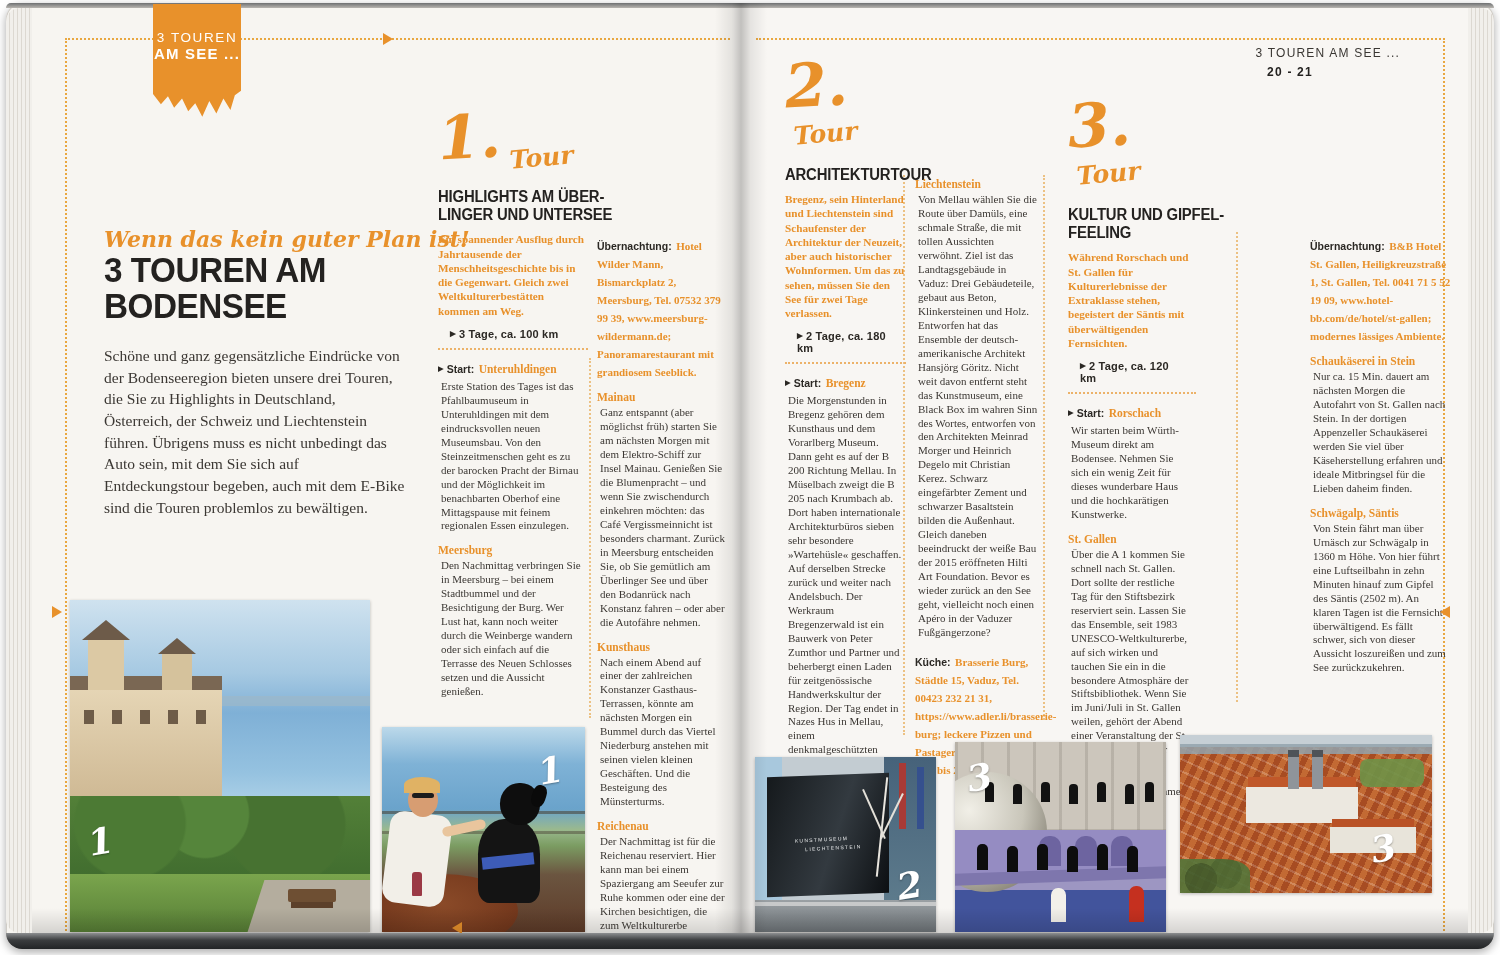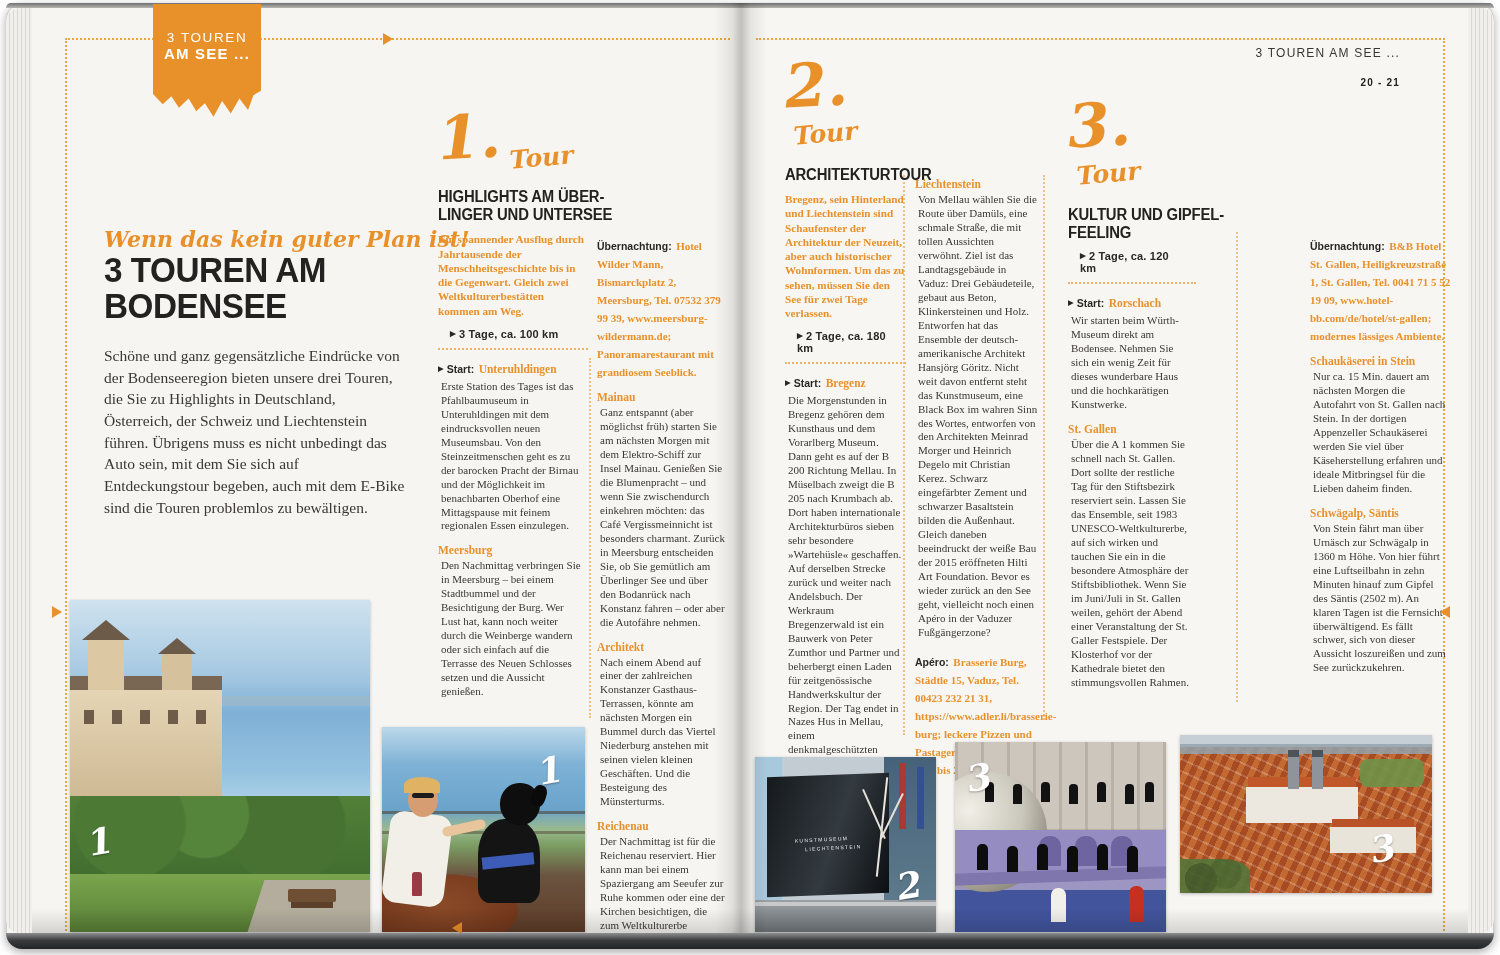--- a/index.html
+++ b/index.html
@@ -24,21 +24,21 @@
   .page-bottom-shade{position:absolute;left:32px;top:908px;width:1436px;height:25px;z-index:6;pointer-events:none;
         background:linear-gradient(180deg,rgba(0,0,0,0),rgba(0,0,0,.14));}
   
   .frameL{position:absolute;left:65px;top:38px;width:663px;height:893px;z-index:1;
         border-top:2px dotted #e9a740;border-left:2px dotted #e9a740;border-bottom:2px dotted #e9a740;}
   .frameR{position:absolute;left:756px;top:38px;width:687px;height:893px;z-index:1;
         border-top:2px dotted #e9a740;border-right:2px dotted #e9a740;border-bottom:2px dotted #e9a740;}
   .vsep{position:absolute;width:0;border-left:2px dotted #ecc183;z-index:2;}
   .tri{position:absolute;width:0;height:0;border-style:solid;z-index:5;}
   
-  .tab{position:absolute;left:153px;top:4px;width:108px;height:114px;background:#e8912b;z-index:5;
+  .tab{position:absolute;left:153px;top:4px;width:88px;height:114px;background:#e8912b;z-index:5;
        clip-path:polygon(0 0,100% 0,100% 76%,93% 80%,88% 93%,80% 83%,72% 96%,64% 85%,56% 99%,48% 87%,40% 94%,33% 83%,24% 91%,17% 81%,9% 88%,0 79%);}
   .tab-l1{margin-top:26px;text-align:center;font-size:13.5px;letter-spacing:1.6px;color:#fff;}
   .tab-l2{text-align:center;font-size:15px;font-weight:bold;letter-spacing:1.2px;color:#fff;}
   
   .kicker{font-family:"DejaVu Serif",serif;font-style:italic;font-weight:bold;font-size:22px;color:#e8912b;
           transform:rotate(-1.8deg);transform-origin:0 0;white-space:nowrap;}
   .main-title{font-weight:bold;font-size:35px;line-height:1.02;letter-spacing:-.5px;color:#242220;
           transform:scaleX(.95);transform-origin:0 0;white-space:nowrap;}
   .intro-body{font-family:"Liberation Serif",serif;font-size:15.5px;line-height:1.4;color:#3b3733;}
   .script{font-family:"DejaVu Serif",serif;font-style:italic;color:#e8912b;}
@@ -52,21 +52,21 @@
   .marker{font-size:7.5px;color:#2b2824;margin-right:3px;vertical-align:2px;}
   .body-txt{font-family:"Liberation Serif",serif;font-size:11px;line-height:1.27;color:#3b3733;margin:3px;}
   .run-h{font-family:"Liberation Serif",serif;font-weight:bold;font-size:11.5px;color:#e8912b;margin:11px 0 1px;}
   .start-line{margin:0 0 1px;}
   .lbl{font-weight:bold;font-size:10.5px;color:#2b2824;}
   .start-place{font-family:"Liberation Serif",serif;font-weight:bold;font-size:11.5px;color:#e8912b;}
   .contact{font-family:"Liberation Serif",serif;font-weight:bold;font-size:11px;line-height:1.3;color:#e8912b;}
   .info-p{margin:12px 0 0;}
   .col{position:absolute;z-index:3;}
   .hdr-sec{font-size:12px;letter-spacing:1.2px;color:#3a3733;text-align:right;}
-  .hdr-pg{font-weight:bold;font-size:10px;letter-spacing:1.2px;color:#242220;text-align:right;margin-top:17px;}
+  .hdr-pg{font-weight:bold;font-size:12px;letter-spacing:1.2px;color:#242220;text-align:center;margin-top:5px;}
   
   .photo{position:absolute;overflow:hidden;z-index:4;box-shadow:0 1px 3px rgba(0,0,0,.25);}
   .photo-num{position:absolute;font-family:"DejaVu Serif",serif;font-style:italic;font-weight:bold;
         color:#fff;font-size:36px;transform:rotate(-10deg);text-shadow:0 1px 2px rgba(0,0,0,.35);z-index:6;}
   .museum-sign{position:absolute;color:#e7e9ea;font-size:5px;letter-spacing:1.3px;line-height:1.7;transform:rotate(-3deg);}
 </style>
 </head>
 <body>
 
 <div id="stage">
@@ -122,21 +122,21 @@
     <p class="start-line"><span class="marker">▶</span><span class="lbl">Start:</span> <span class="start-place">Unteruhldingen</span></p>
     <p class="body-txt">Erste Station des Tages ist das Pfahlbaumuseum in Unteruhldingen mit dem eindrucksvollen neuen Museumsbau. Von den Steinzeitmenschen geht es zu der barocken Pracht der Birnau und der Möglichkeit im benachbarten Oberhof eine Mittagspause mit feinem regionalen Essen einzulegen.</p>
     <p class="run-h">Meersburg</p>
     <p class="body-txt">Den Nachmittag verbringen Sie in Meersburg – bei einem Stadtbummel und der Besichtigung der Burg. Wer Lust hat, kann noch weiter durch die Weinberge wandern oder sich einfach auf die Terrasse des Neuen Schlosses setzen und die Aussicht genießen.</p>
   </div>
 
   <div class="col" style="left:597px;top:236px;width:131px;">
     <p style="margin:0;"><span class="lbl">Übernachtung:</span> <span class="contact">Hotel Wilder Mann, Bismarckplatz 2, Meersburg, Tel. 07532 379 99 39, www.meersburg-wildermann.de; Panoramarestaurant mit grandiosem Seeblick.</span></p>
     <p class="run-h">Mainau</p>
     <p class="body-txt">Ganz entspannt (aber möglichst früh) starten Sie am nächsten Morgen mit dem Elektro-Schiff zur Insel Mainau. Genießen Sie die Blumenpracht – und wenn Sie zwischendurch einkehren möchten: das Café Vergissmeinnicht ist besonders charmant. Zurück in Meersburg entscheiden Sie, ob Sie gemütlich am Überlinger See und über den Bodanrück nach Konstanz fahren – oder aber die Autofähre nehmen.</p>
-    <p class="run-h">Architekt</p>
+    <p class="run-h">Kunsthaus</p>
     <p class="body-txt">Nach einem Abend auf einer der zahlreichen Konstanzer Gasthaus-Terrassen, könnte am nächsten Morgen ein Bummel durch das Viertel Niederburg anstehen mit seinen vielen kleinen Geschäften. Und die Besteigung des Münsterturms.</p>
     <p class="run-h">Reichenau</p>
     <p class="body-txt">Der Nachmittag ist für die Reichenau reserviert. Hier kann man bei einem Spaziergang am Seeufer zur Ruhe kommen oder eine der Kirchen besichtigen, die zum Weltkulturerbe gehören.</p>
   </div>
 
   <div class="col" style="left:785px;top:60px;width:121px;">
     <div>
       <span class="script big-num">2.</span><span class="script tour-word">Tour</span>
     </div>
     <div style="height:16px"></div>
@@ -145,32 +145,33 @@
     <p class="duration"><span class="marker">▶</span><span>2 Tage, ca. 180 km</span></p>
     <div class="dotrule"></div>
     <p class="start-line"><span class="marker">▶</span><span class="lbl">Start:</span> <span class="start-place">Bregenz</span></p>
     <p class="body-txt">Die Morgenstunden in Bregenz gehören dem Kunsthaus und dem Vorarlberg Museum. Dann geht es auf der B 200 Richtung Mellau. In Müselbach zweigt die B 205 nach Krumbach ab. Dort haben internationale Architekturbüros sieben sehr besondere »Wartehüsle« geschaffen. Auf derselben Strecke zurück und weiter nach Andelsbuch. Der Werkraum Bregenzerwald ist ein Bauwerk von Peter Zumthor und Partner und beherbergt einen Laden für zeitgenössische Handwerkskultur der Region. Der Tag endet in Nazes Hus in Mellau, einem denkmalgeschützten Bregenzerwaldhaus.</p>
     <p class="info-p"><span class="lbl">Übernachtung:</span> <span class="contact">Nazes Hus, Tempel 73, Mellau, Tel. 0043 5518 200 24, https://www.nazes-hus.at; Gasthaus mit guter Küche!</span></p>
   </div>
 
   <div class="col" style="left:915px;top:178px;width:126px;">
     <p class="run-h" style="margin-top:0;">Liechtenstein</p>
     <p class="body-txt">Von Mellau wählen Sie die Route über Damüls, eine schmale Straße, die mit tollen Aussichten verwöhnt. Ziel ist das Landtagsgebäude in Vaduz: Drei Gebäudeteile, gebaut aus Beton, Klinkersteinen und Holz. Entworfen hat das Ensemble der deutsch-amerikanische Architekt Hansjörg Göritz. Nicht weit davon entfernt steht das Kunstmuseum, eine Black Box im wahren Sinn des Wortes, entworfen von den Architekten Meinrad Morger und Heinrich Degelo mit Christian Kerez. Schwarz eingefärbter Zement und schwarzer Basaltstein bilden die Außenhaut. Gleich daneben beeindruckt der weiße Bau der 2015 eröffneten Hilti Art Foundation. Bevor es wieder zurück an den See geht, vielleicht noch einen Apéro in der Vaduzer Fußgängerzone?</p>
-    <p class="info-p"><span class="lbl">Apéro:</span> <span class="contact">Brasserie Burg, Städtle 15, Vaduz, Tel. 00423 232 21 31, https://www.adler.li/brasserie-burg; leckere Pizzen und Pastagerichte gibt es von 9.00 bis 22.00 Uhr.</span></p>
+    <p class="info-p"><span class="lbl">Küche:</span> <span class="contact">Brasserie Burg, Städtle 15, Vaduz, Tel. 00423 232 21 31, https://www.adler.li/brasserie-burg; leckere Pizzen und Pastagerichte gibt es von 9.00 bis 22.00 Uhr.</span></p>
   </div>
 
   <div class="col" style="left:1068px;top:100px;width:128px;">
     <div>
       <span class="script big-num">3.</span><span class="script tour-word">Tour</span>
     </div>
     <div style="height:16px"></div>
     <div class="tour-title">
       <div>KULTUR UND GIPFEL-</div>
       <div>FEELING</div>
     </div>
+    <p class="teaser">Während Rorschach und St. Gallen für Kulturerlebnisse der Extraklasse stehen, begeistert der Säntis mit überwältigenden Fernsichten.</p>
     <p class="duration"><span class="marker">▶</span><span>2 Tage, ca. 120 km</span></p>
     <div class="dotrule"></div>
     <p class="start-line"><span class="marker">▶</span><span class="lbl">Start:</span> <span class="start-place">Rorschach</span></p>
     <p class="body-txt">Wir starten beim Würth-Museum direkt am Bodensee. Nehmen Sie sich ein wenig Zeit für dieses wunderbare Haus und die hochkarätigen Kunstwerke.</p>
     <p class="run-h">St. Gallen</p>
     <p class="body-txt">Über die A 1 kommen Sie schnell nach St. Gallen. Dort sollte der restliche Tag für den Stiftsbezirk reserviert sein. Lassen Sie das Ensemble, seit 1983 UNESCO-Weltkulturerbe, auf sich wirken und tauchen Sie ein in die besondere Atmosphäre der Stiftsbibliothek. Wenn Sie im Juni/Juli in St. Gallen weilen, gehört der Abend einer Veranstaltung der St. Galler Festspiele. Der Klosterhof vor der Kathedrale bietet den stimmungsvollen Rahmen.</p>
   </div>
 
   <div class="col" style="left:1310px;top:236px;width:142px;">
     <p style="margin:0;"><span class="lbl">Übernachtung:</span> <span class="contact">B&amp;B Hotel St. Gallen, Heiligkreuzstraße 1, St. Gallen, Tel. 0041 71 5 52 19 09, www.hotel-bb.com/de/hotel/st-gallen; modernes lässiges Ambiente.</span></p>

